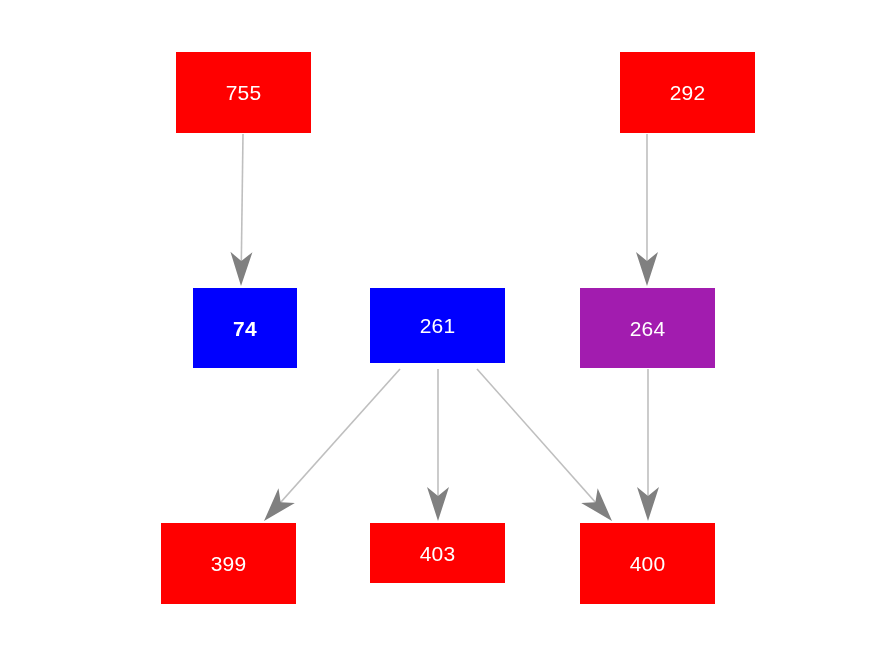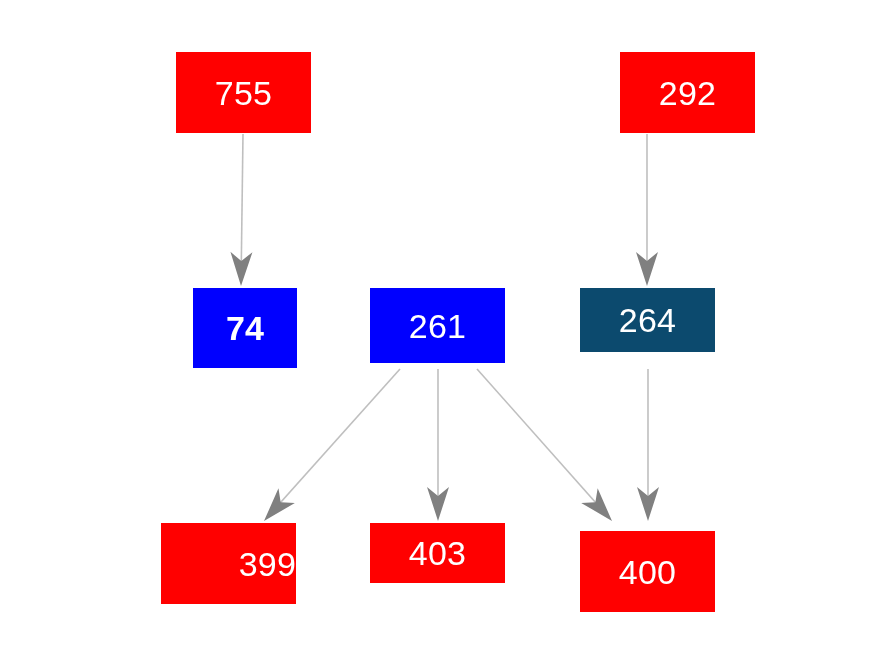--- a/index.html
+++ b/index.html
@@ -29,21 +29,21 @@
     pointer-events: none;
   }
   .node {
     position: absolute;
     display: flex;
     align-items: center;
     justify-content: center;
     box-sizing: border-box;
     color: #ffffff;
     font-family: "Liberation Sans", sans-serif;
-    font-size: 34px;
+    font-size: 21px;
     font-weight: normal;
     line-height: 1;
     letter-spacing: 0.2px;
     user-select: none;
   }
   .node-label {
     display: block;
     transform: translateY(-0.5px);
   }
 </style>
@@ -85,27 +85,27 @@
       </div>
       <div class="node" style="left: 580px; top: 52px; width: 135px; height: 81px; background: rgb(255, 0, 0); margin-left: 40px;">
         <span class="node-label">292</span>
       </div>
       <div class="node" style="left: 193px; top: 288px; width: 104px; height: 80px; background: rgb(0, 0, 255); font-weight: bold;">
         <span class="node-label">74</span>
       </div>
       <div class="node" style="left: 370px; top: 288px; width: 135px; height: 75px; background: rgb(0, 0, 255); justify-content: center;">
         <span class="node-label">261</span>
       </div>
-      <div class="node" style="left: 580px; top: 288px; width: 135px; height: 64px; background: #0c4a6e;">
+      <div class="node" style="left: 580px; top: 288px; width: 135px; height: 80px; background: #a21caf;">
         <span class="node-label">264</span>
       </div>
-      <div class="node" style="left: 161px; top: 523px; width: 135px; height: 81px; background: rgb(255, 0, 0); justify-content: flex-end;">
+      <div class="node" style="left: 161px; top: 523px; width: 135px; height: 81px; background: rgb(255, 0, 0);">
         <span class="node-label">399</span>
       </div>
       <div class="node" style="left: 370px; top: 523px; width: 135px; height: 60px; background: rgb(255, 0, 0);">
         <span class="node-label">403</span>
       </div>
-      <div class="node" style="left: 580px; top: 523px; width: 135px; height: 81px; background: rgb(255, 0, 0); margin-top: 8px;">
+      <div class="node" style="left: 580px; top: 523px; width: 135px; height: 81px; background: rgb(255, 0, 0);">
         <span class="node-label">400</span>
       </div>
     </div>
 
 </div>
 
 </body></html>

